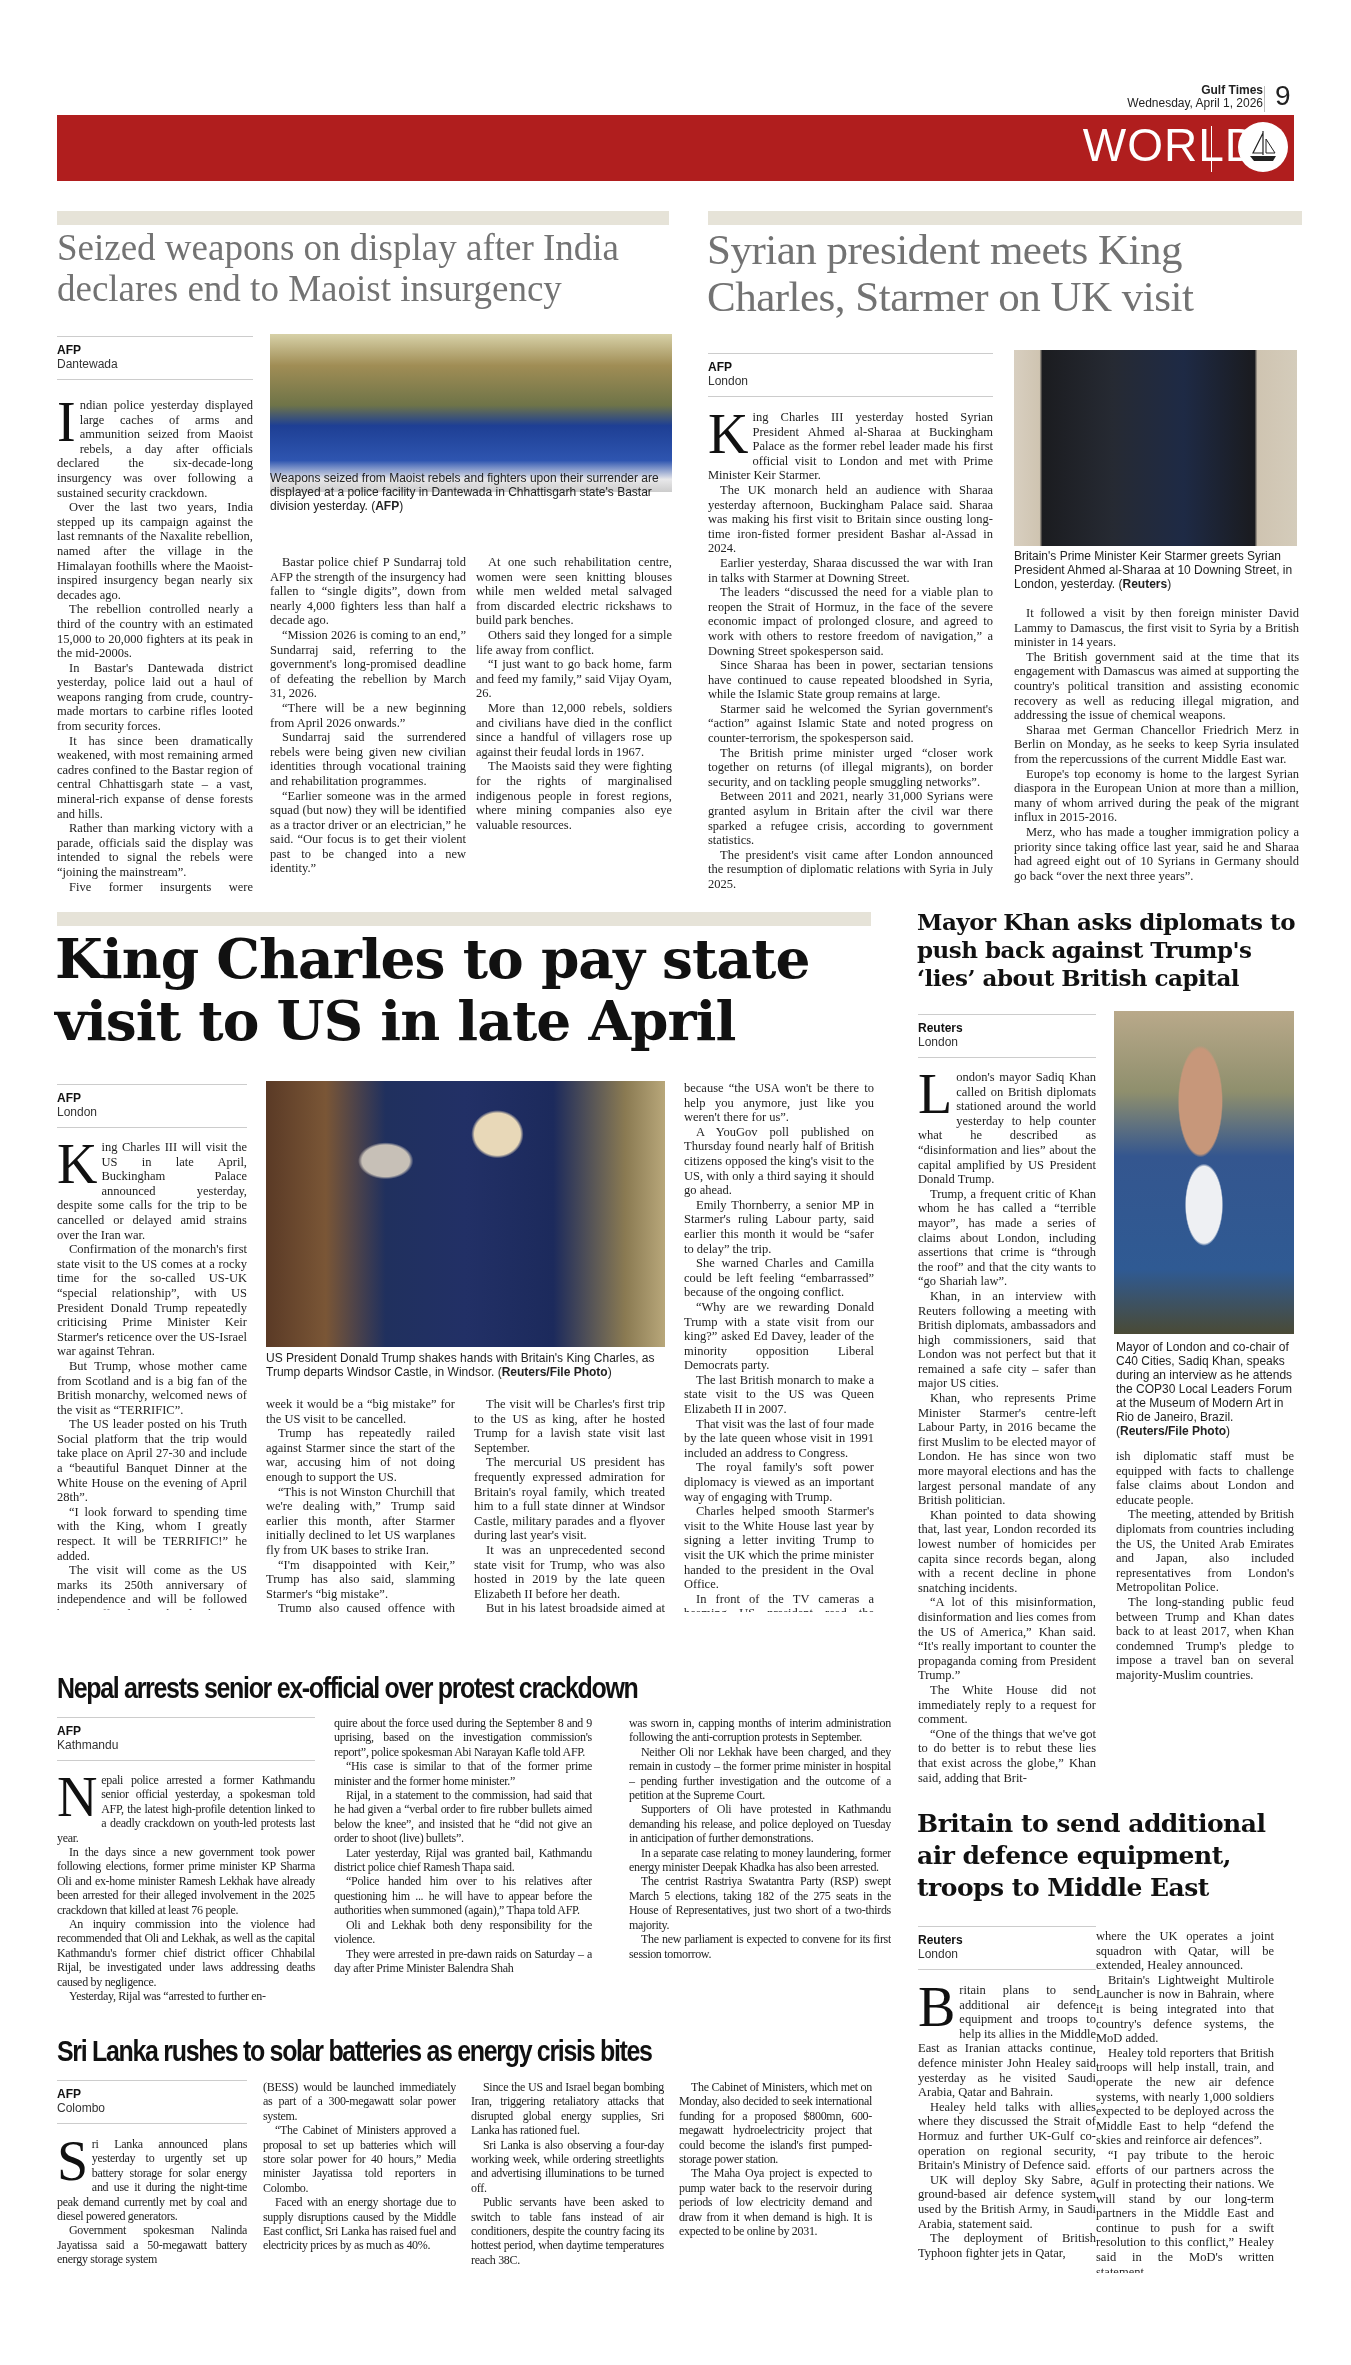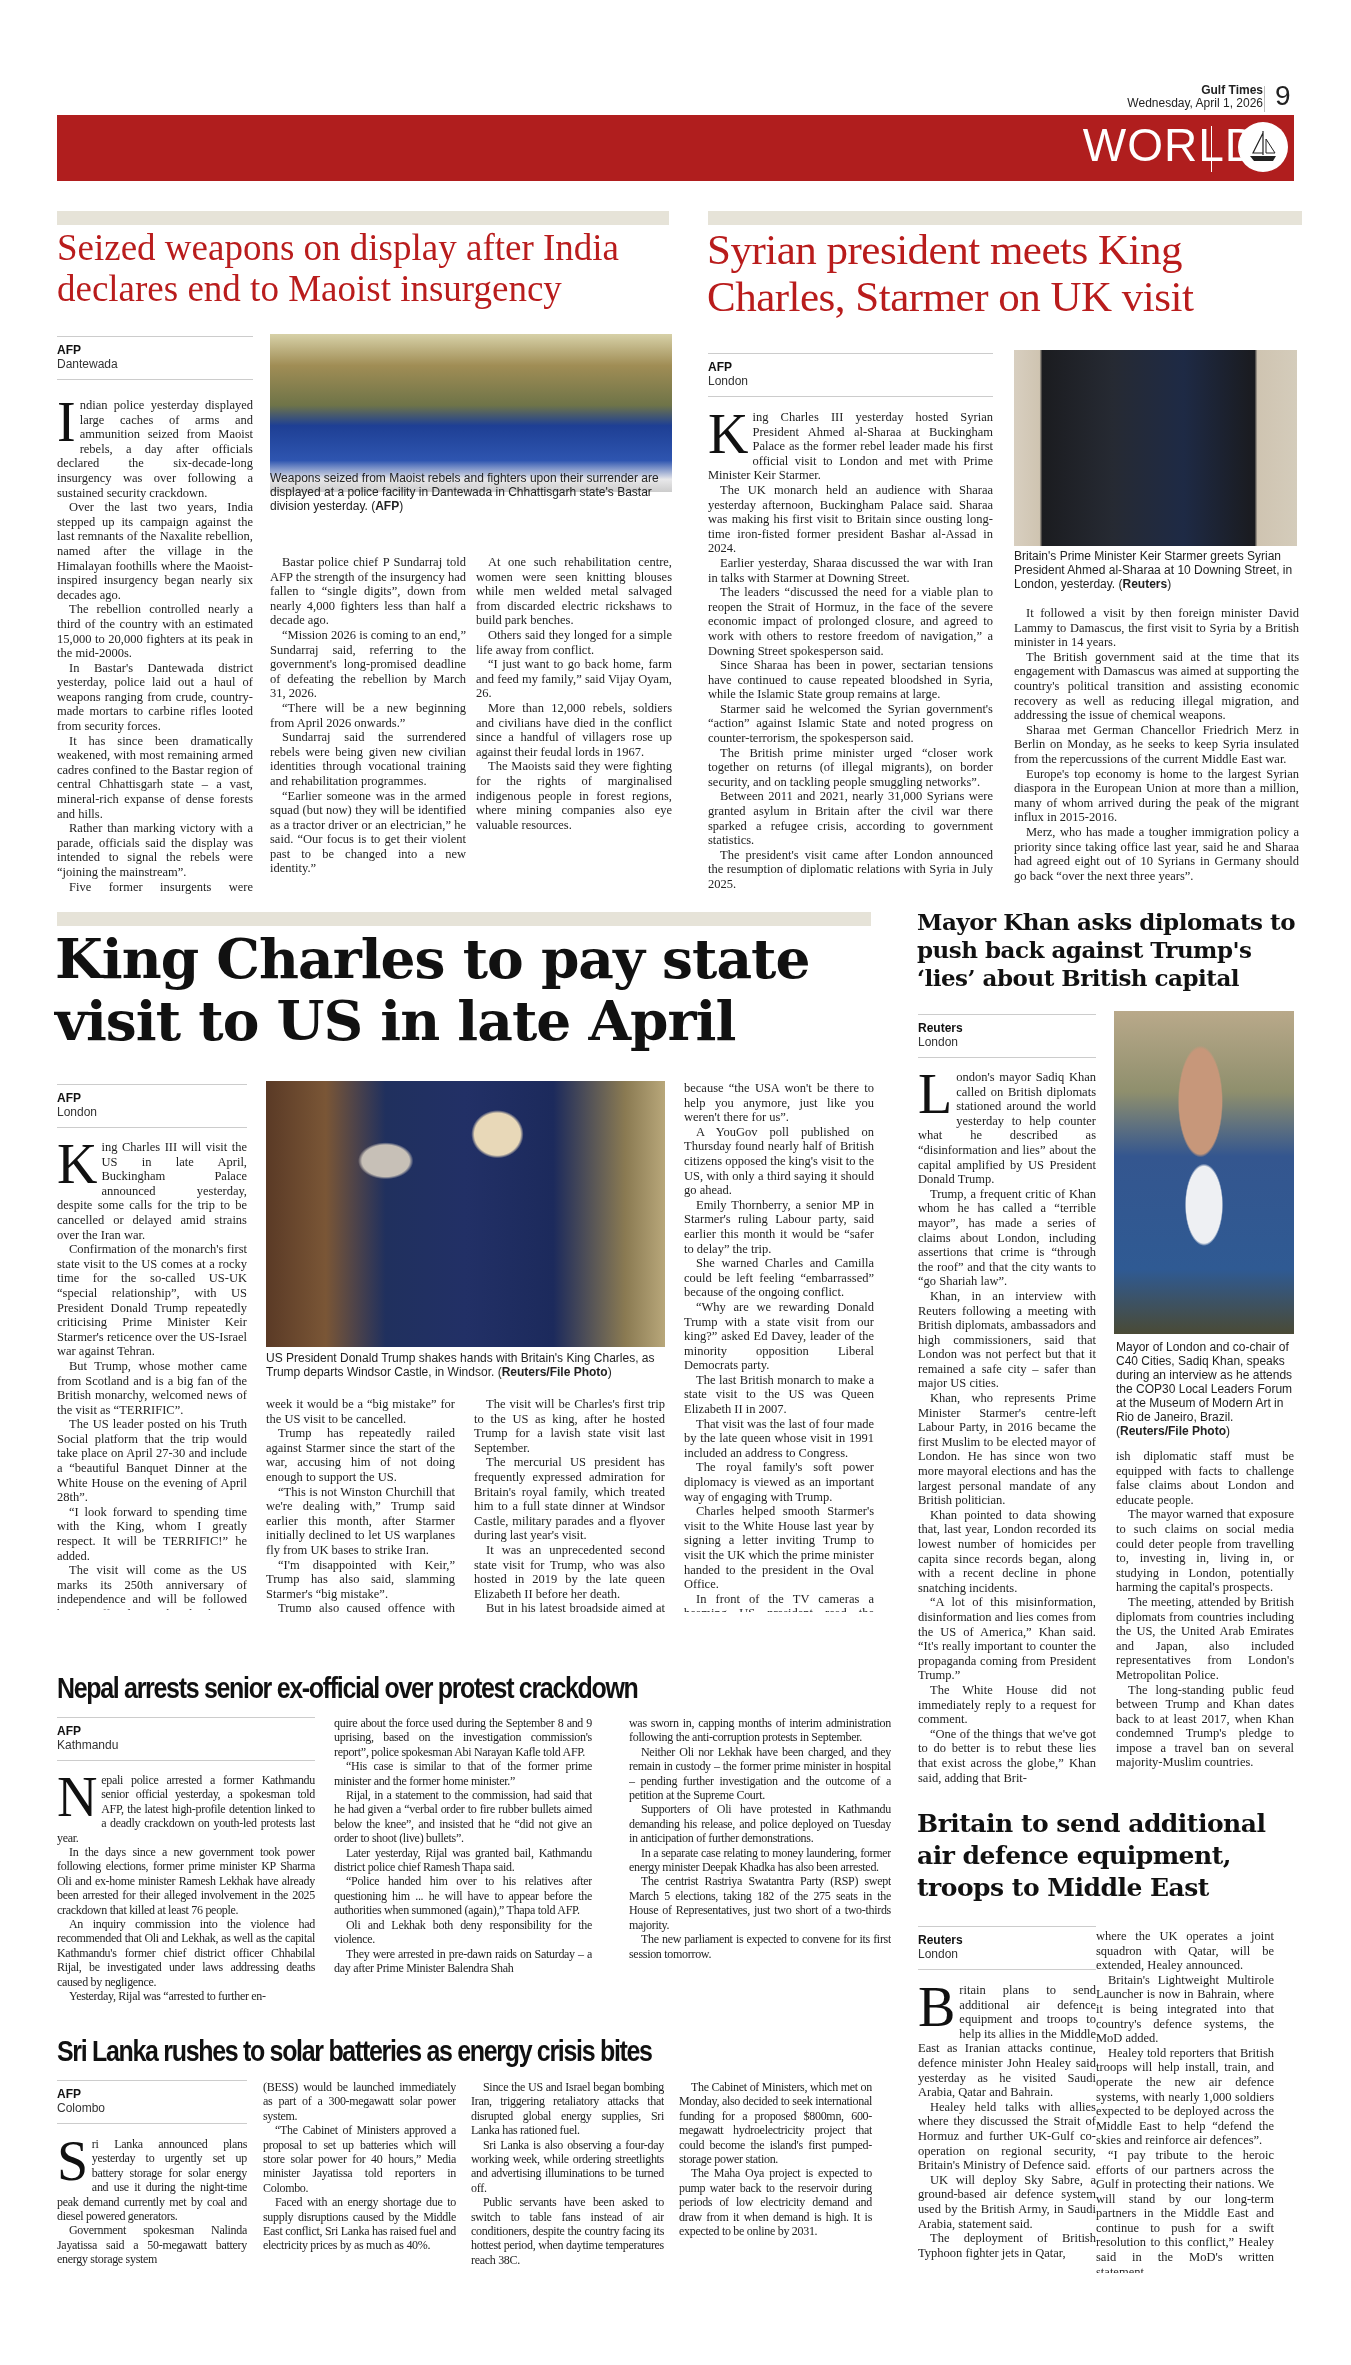--- a/index.html
+++ b/index.html
@@ -8,21 +8,21 @@
   .masthead-info { right: 88px; top: 84px; text-align: right; font-family: "Liberation Sans", sans-serif; line-height: 1.05; }
   .masthead-info .paper { font-weight: bold; font-size: 12px; }
   .masthead-info .date { font-size: 12px; }
   .page-num { left: 1275px; top: 80px; font-family: "Liberation Sans", sans-serif; font-size: 28px; color: #222; }
   .page-sep { left: 1264px; top: 86px; width: 1px; height: 26px; background: #bbb; }
   .banner { left: 57px; top: 115px; width: 1237px; height: 66px; background: #b01e1e; }
   .banner-title { right: 92px; top: 118px; font-family: "Liberation Sans", sans-serif; font-weight: 300; font-size: 46px; color: #fff; letter-spacing: 1px; }
   .banner-bar { left: 1211px; top: 126px; width: 1px; height: 46px; background: #fff; }
   .logo { left: 1238px; top: 122px; width: 50px; height: 50px; border-radius: 50%; background: #fff; display: flex; align-items: center; justify-content: center; }
   .tanbar { height: 14px; background: #e6e3d8; }
-  .hl-light { font-family: "Liberation Serif", serif; font-weight: normal; color: #b91c1c; line-height: 1.1; }
+  .hl-light { font-family: "Liberation Serif", serif; font-weight: normal; color: #737373; line-height: 1.1; }
   .hl-bold { font-family: "DejaVu Serif", serif; font-weight: bold; color: #111; line-height: 1.1; letter-spacing: -1px; }
   .hl-cond { font-family: "Liberation Sans", sans-serif; font-weight: bold; color: #111; letter-spacing: -1.5px; transform-origin: left; }
   .byline { border-top: 1px solid #ccc; border-bottom: 1px solid #ccc; padding: 6px 0 8px; font-family: "Liberation Sans", sans-serif; }
   .byline .agency { font-weight: bold; font-size: 12px; color: #111; }
   .byline .place { font-size: 12px; color: #333; }
   .body { font-family: "Liberation Serif", serif; font-size: 12.5px; line-height: 14.6px; text-align: justify; color: #222; hyphens: auto; }
   .body p { text-indent: 12px; }
   .body p.first { text-indent: 0; }
   .drop { float: left; font-family: "Liberation Serif", serif; font-size: 56px; line-height: 44px; margin: 2px 4px 0 0; color: #111; }
   .caption { font-family: "Liberation Sans", sans-serif; font-size: 12px; line-height: 14px; color: #222; }
@@ -172,21 +172,20 @@
   <p>Trump, a frequent critic of Khan whom he has called a “terrible mayor”, has made a series of claims about London, including assertions that crime is “through the roof” and that the city wants to “go Shariah law”.</p>
   <p>Khan, in an interview with Reuters following a meeting with British diplomats, ambassadors and high commissioners, said that London was not perfect but that it remained a safe city – safer than major US cities.</p>
   <p>Khan, who represents Prime Minister Starmer's centre-left Labour Party, in 2016 became the first Muslim to be elected mayor of London. He has since won two more mayoral elections and has the largest personal mandate of any British politician.</p>
   <p>Khan pointed to data showing that, last year, London recorded its lowest number of homicides per capita since records began, along with a recent decline in phone snatching incidents.</p>
   <p>“A lot of this misinformation, disinformation and lies comes from the US of America,” Khan said. “It's really important to counter the propaganda coming from President Trump.”</p>
   <p>The White House did not immediately reply to a request for comment.</p>
   <p>“One of the things that we've got to do better is to rebut these lies that exist across the globe,” Khan said, adding that Brit-</p>
 </div>
 <div class="abs body" style="left:1116px;top:1449px;width:178px;height:345px;overflow:hidden;">
   <p class="first">ish diplomatic staff must be equipped with facts to challenge false claims about London and educate people.</p>
-  <p>The mayor warned that exposure to such claims on social media could deter people from travelling to, investing in, living in, or studying in London, potentially harming the capital's prospects.</p>
   <p>The meeting, attended by British diplomats from countries including the US, the United Arab Emirates and Japan, also included representatives from London's Metropolitan Police.</p>
   <p>The long-standing public feud between Trump and Khan dates back to at least 2017, when Khan condemned Trump's pledge to impose a travel ban on several majority-Muslim countries.</p>
 </div>
 
 <h2 class="abs hl-cond" style="left:57px;top:1672px;font-size:29px;white-space:nowrap;transform:scaleX(0.86);">Nepal arrests senior ex-official over protest crackdown</h2>
 <div class="abs byline" style="left:57px;top:1717px;width:258px;">
   <div class="agency">AFP</div>
   <div class="place">Kathmandu</div>
 </div>
 <div class="condensed">

